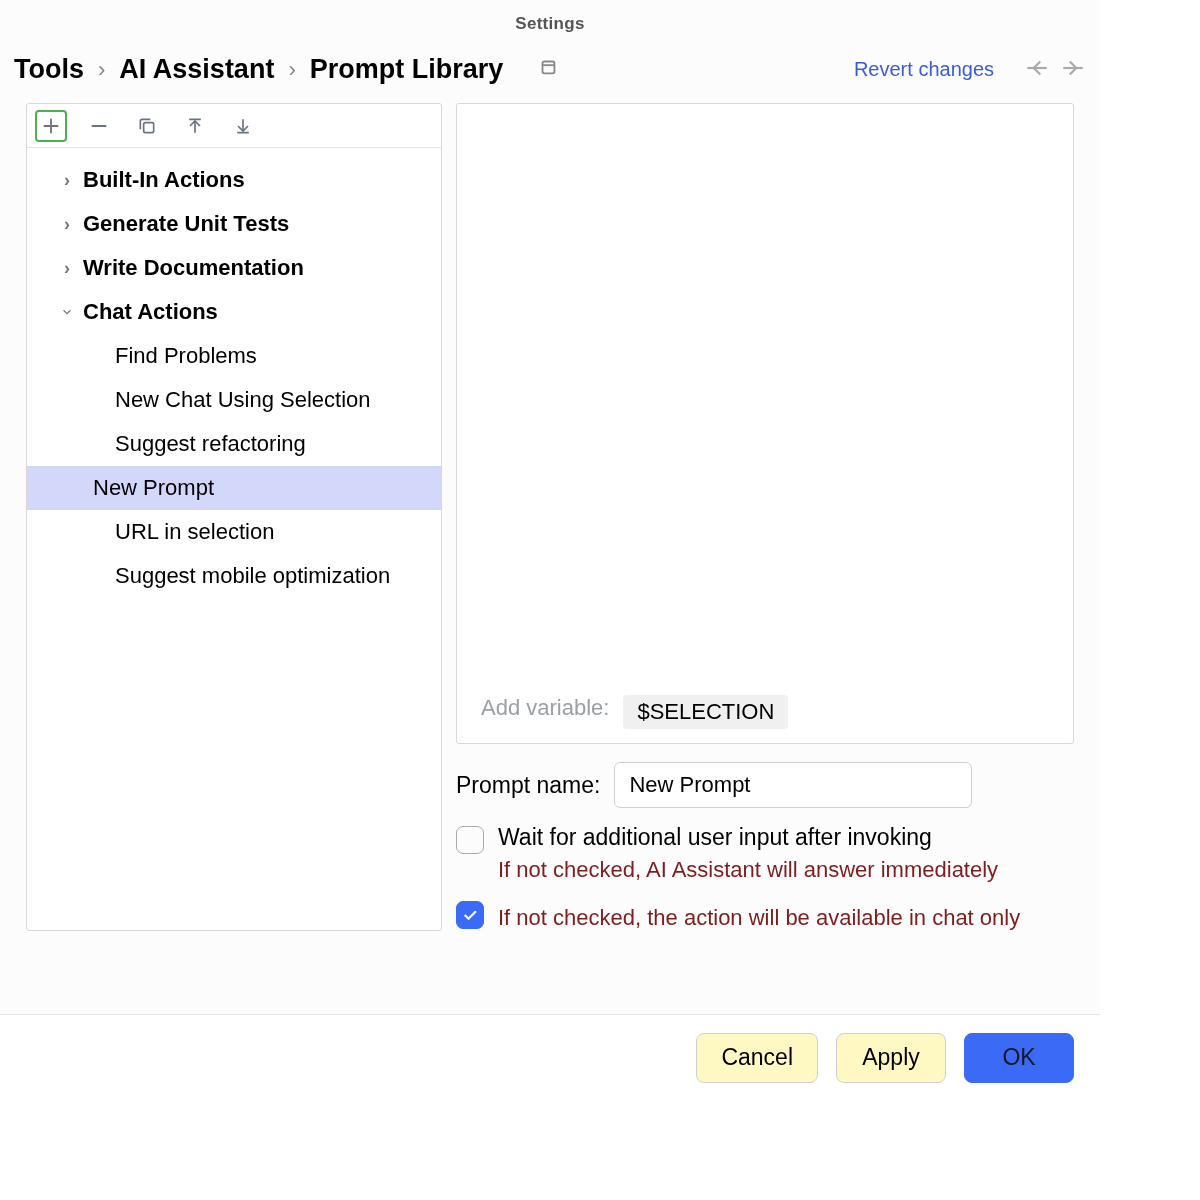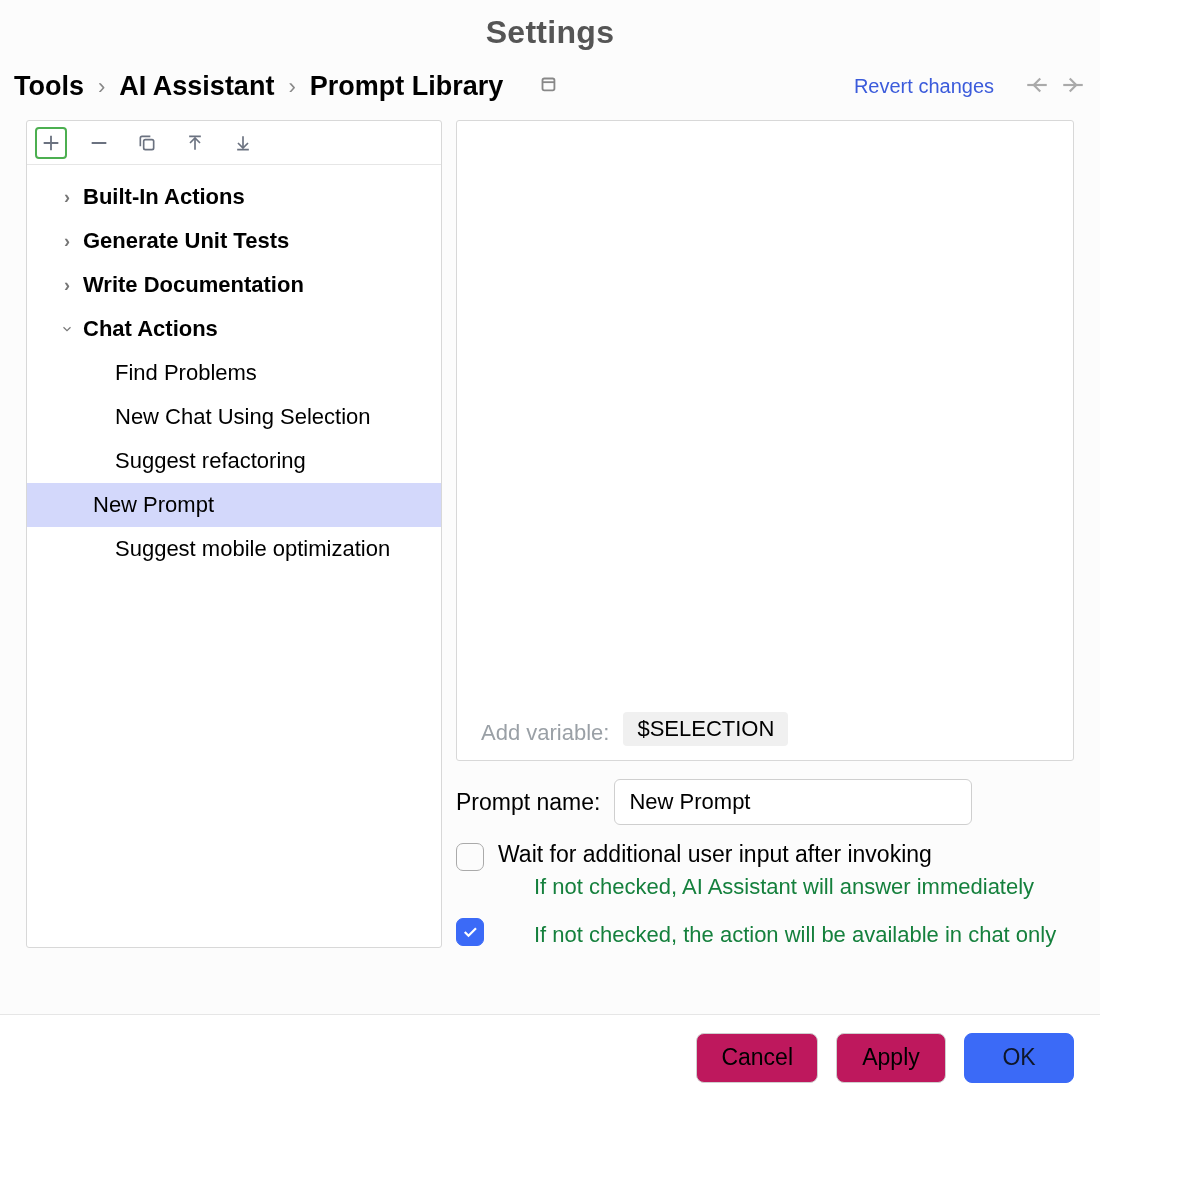--- a/index.html
+++ b/index.html
@@ -7,21 +7,21 @@
     margin: 0; padding: 0;
     width: 1100px; height: 1100px;
     font-family: -apple-system, BlinkMacSystemFont, "Segoe UI", Arial, sans-serif;
     background: #fff;
     color: #000;
   }
   .page { width: 1100px; height: 1100px; display: flex; flex-direction: column; background: #fcfcfc; }
   .title {
     text-align: center;
     font-weight: 700;
-    font-size: 32px;
+    font-size: 17px;
     color: #555;
     padding: 14px 0 12px;
     letter-spacing: 0.3px;
   }
 
   .crumb-row {
     display: flex; align-items: center;
     padding: 8px 14px 18px;
   }
   .crumbs {
@@ -89,21 +89,21 @@
   }
   .editor {
     flex: 1;
     border: 1px solid #d8d8d8;
     border-radius: 3px;
     background: #fff;
     position: relative;
   }
   .add-var-row {
     position: absolute; left: 24px; bottom: 14px;
-    display: flex; align-items: flex-end; gap: 14px;
+    display: flex; align-items: flex-start; gap: 14px;
     font-size: 22px;
   }
   .add-var-label { color: #9aa0a6; }
   .add-var-chip {
     background: #f0f0f0;
     padding: 4px 14px;
     border-radius: 4px;
   }
 
   .form { padding-top: 18px; display: flex; flex-direction: column; gap: 16px; }
@@ -116,33 +116,33 @@
   .check-row { display: flex; gap: 14px; align-items: flex-start; }
   .check {
     width: 28px; height: 28px; border: 1.5px solid #aaa; border-radius: 7px;
     display: inline-flex; align-items: center; justify-content: center;
     flex-shrink: 0;
     margin-top: 2px;
   }
   .check.checked { background: #3b6af7; border-color: #3b6af7; }
   .check.checked svg { stroke: #fff; }
   .check-label { font-size: 23px; }
-  .check-help { font-size: 22px; color: #15803d; margin-top: 6px; margin-left: 36px; }
+  .check-help { font-size: 22px; color: #7f1d1d; margin-top: 6px; }
 
   .footer {
     border-top: 1px solid #e6e6e6;
     height: 86px;
     display: flex; align-items: center; justify-content: flex-end;
     gap: 18px; padding: 0 26px;
     background: #fff;
   }
   .btn {
     height: 50px; min-width: 110px;
     border: 1px solid #cfcfcf; border-radius: 8px;
-    background: #be185d; font-size: 23px;
+    background: #fef9c3; font-size: 23px;
     display: inline-flex; align-items: center; justify-content: center;
     padding: 0 24px;
     cursor: pointer;
   }
   .btn.primary { background: #3b6af7; color: #0f172a; border-color: #3b6af7; }
 </style>
 </head>
 <body>
 
 <div class="page">
@@ -244,20 +244,23 @@
         </div>
         <div class="tree-node indent1">
           <span>Suggest refactoring</span>
         </div>
         <div class="selected-wrap">
           <div class="tree-node indent1 selected" style="padding-left:66px">
             <span>New Prompt</span>
           </div>
         </div>
         <div class="tree-node indent1">
+          <span>URL in selection</span>
+        </div>
+        <div class="tree-node indent1">
           <span>Suggest mobile optimization</span>
         </div>
       </div>
     </div>
 
     <div class="right-pane">
       <div class="editor">
         <div class="add-var-row">
           <span class="add-var-label">Add variable:</span>
           <span class="add-var-chip">$SELECTION</span>

